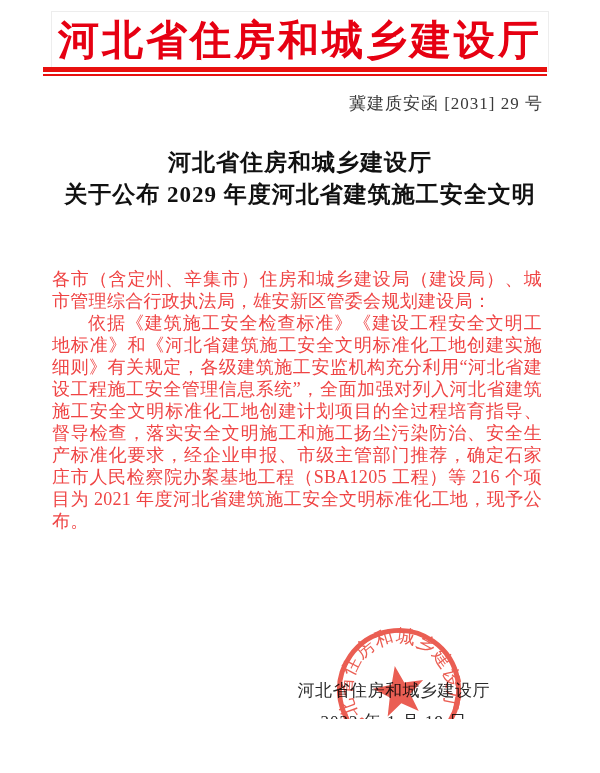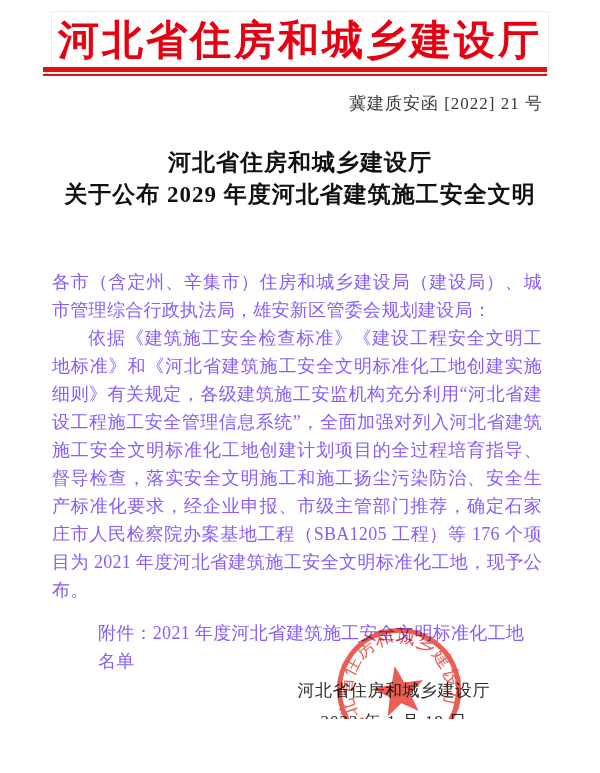--- a/index.html
+++ b/index.html
@@ -73,24 +73,24 @@
     letter-spacing: 1px;
   }
 
   
   .body-block {
     position: absolute;
     top: 268px;
     left: 52px;
     width: 490px;
     font-size: 18px;
-    line-height: 28px;
+    line-height: 22px;
     text-align: justify;
     letter-spacing: 0.3px;
-    color: #8b5cf6;
+    color: #ef4444;
   }
   .body-block .salutation { text-indent: 0; }
   .body-block .paragraph  { text-indent: 2em; }
   .body-block .attachment {
     margin-top: 15px;
     padding-left: 2.55em;
     text-align: left;
   }
 
   
@@ -140,31 +140,30 @@
   <div class="letterhead">
     <span class="agency">河北省住房和城乡建设厅</span>
   </div>
 
   <div class="header-rule">
     <div class="thick"></div>
     <div class="gap"></div>
     <div class="thin"></div>
   </div>
 
-  <div class="doc-number">冀建质安函 [2022] 21 号</div>
+  <div class="doc-number">冀建质安函 [2031] 29 号</div>
 
   <div class="title-block">
     <div>河北省住房和城乡建设厅</div>
     <div>关于公布 2029 年度河北省建筑施工安全文明</div>
   </div>
 
   <div class="body-block">
     <p class="salutation">各市（含定州、辛集市）住房和城乡建设局（建设局）、城市管理综合行政执法局，雄安新区管委会规划建设局：</p>
-    <p class="paragraph">依据《建筑施工安全检查标准》《建设工程安全文明工地标准》和《河北省建筑施工安全文明标准化工地创建实施细则》有关规定，各级建筑施工安监机构充分利用“河北省建设工程施工安全管理信息系统”，全面加强对列入河北省建筑施工安全文明标准化工地创建计划项目的全过程培育指导、督导检查，落实安全文明施工和施工扬尘污染防治、安全生产标准化要求，经企业申报、市级主管部门推荐，确定石家庄市人民检察院办案基地工程（SBA1205 工程）等 176 个项目为 2021 年度河北省建筑施工安全文明标准化工地，现予公布。</p>
-    <p class="attachment">附件：2021 年度河北省建筑施工安全文明标准化工地名单</p>
+    <p class="paragraph">依据《建筑施工安全检查标准》《建设工程安全文明工地标准》和《河北省建筑施工安全文明标准化工地创建实施细则》有关规定，各级建筑施工安监机构充分利用“河北省建设工程施工安全管理信息系统”，全面加强对列入河北省建筑施工安全文明标准化工地创建计划项目的全过程培育指导、督导检查，落实安全文明施工和施工扬尘污染防治、安全生产标准化要求，经企业申报、市级主管部门推荐，确定石家庄市人民检察院办案基地工程（SBA1205 工程）等 216 个项目为 2021 年度河北省建筑施工安全文明标准化工地，现予公布。</p>
   </div>
 
   <div class="signature-block">
     <div class="sign-agency">河北省住房和城乡建设厅</div>
     <div class="sign-date">2022 年 1 月 19 日</div>
   </div>
 
   <div class="seal">
     <svg viewBox="0 0 133 133" xmlns="http://www.w3.org/2000/svg">
       <defs>

